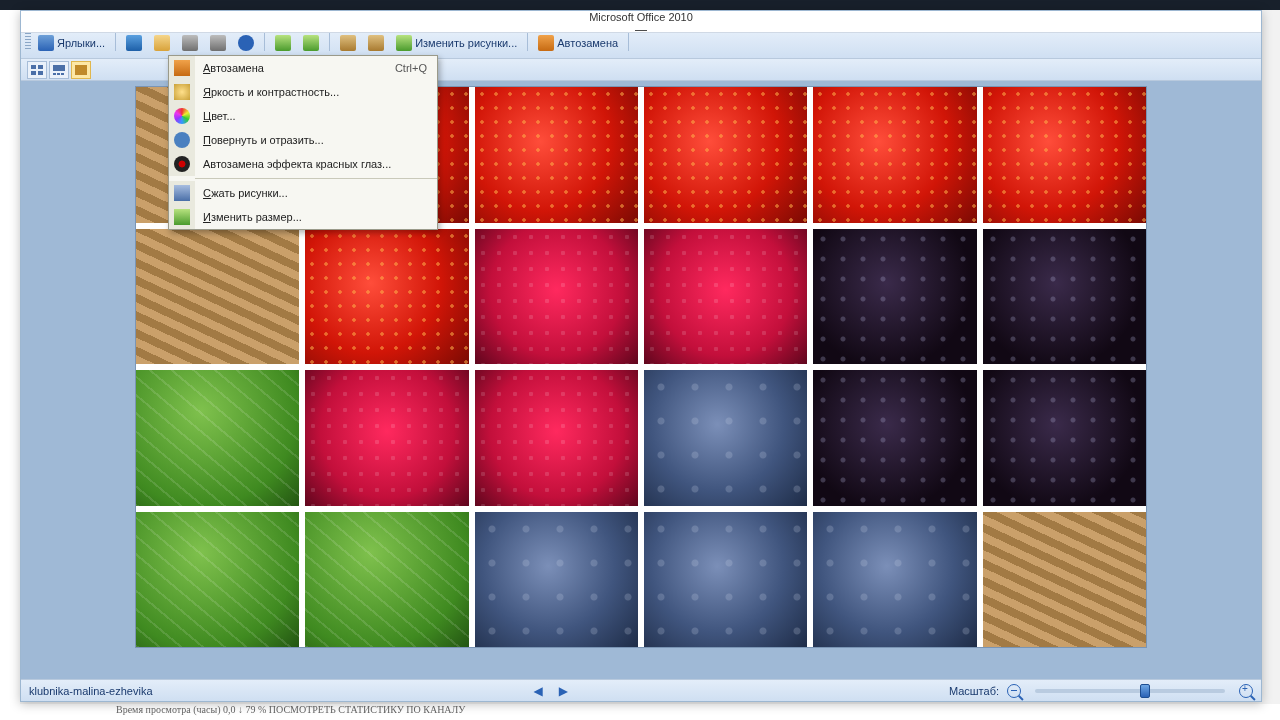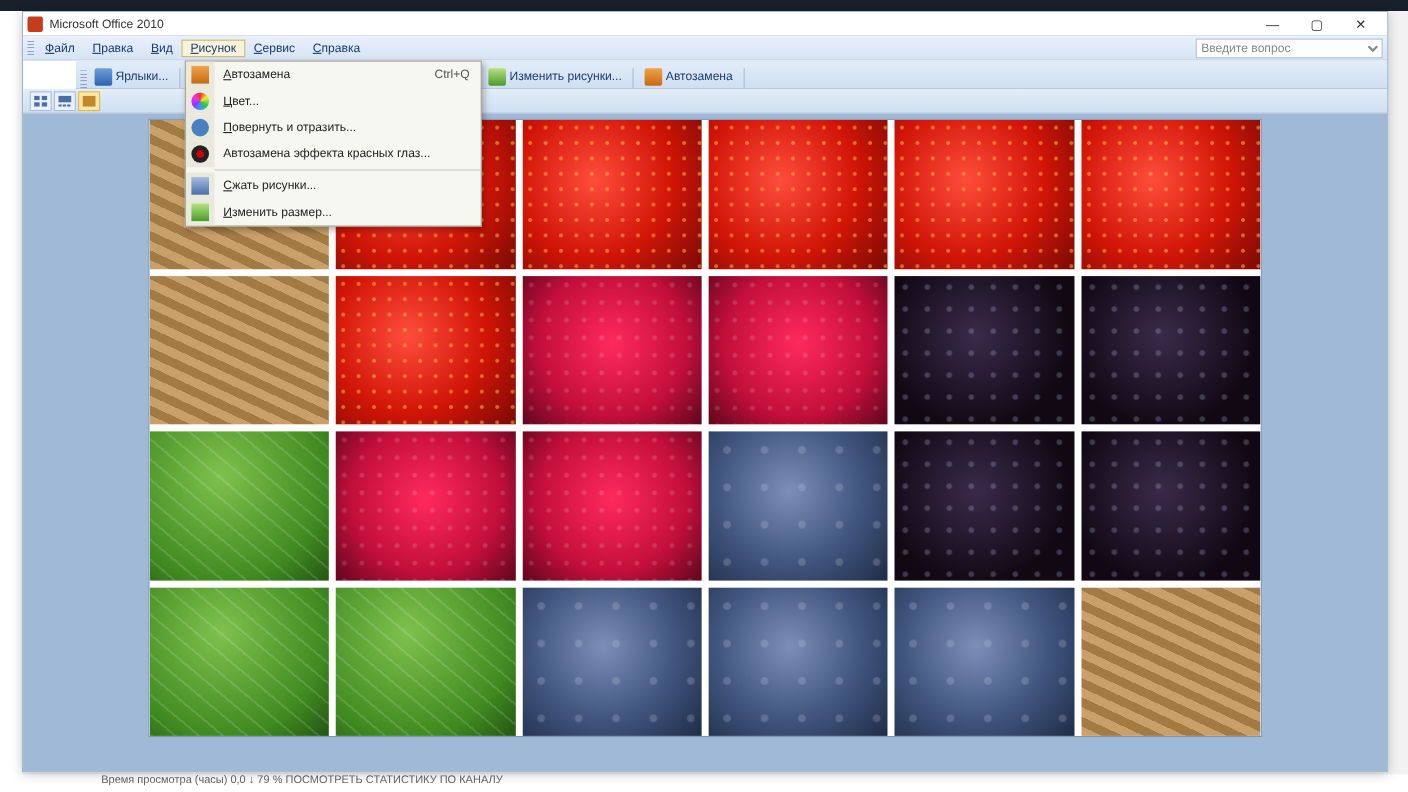--- a/index.html
+++ b/index.html
@@ -5,32 +5,32 @@
   * { box-sizing: border-box; margin: 0; padding: 0; font-family: "Segoe UI", Tahoma, sans-serif; }
   body { background: #2a2a2a; width: 1280px; height: 720px; overflow: hidden; position: relative; }
 
   
   .bg-page { position: absolute; top: 0; left: 0; right: 0; bottom: 0; background: #f2f2f2; }
   .bg-taskbar { position: absolute; top: 0; left: 0; right: 0; height: 10px; background: #18202b; }
   .bg-left { position: absolute; top: 10px; left: 0; width: 20px; bottom: 0; background: #fff; }
   .bg-sidebar { position: absolute; top: 100px; left: 0; width: 20px; font-size: 10px; color: #333; }
   .bg-sidebar div { padding: 18px 2px; white-space: nowrap; overflow: hidden; }
   .bg-sidebar .red { color: #c00; }
-  .bg-bottom { position: absolute; bottom: 0; left: 0; right: 0; height: 16px; background: #fff; font-size: 10px; color: #666; padding-left: 92px; }
+  .bg-bottom { position: absolute; bottom: 0; left: 0; right: 0; height: 16px; background: #fff; font-size: 10px; color: #666; padding-left: 116px; font-family: Liberation Serif, serif; }
 
   
   .window {
     position: absolute; top: 10px; left: 20px; right: 18px; bottom: 18px;
     background: #fff; border: 1px solid #9db7d1; display: flex; flex-direction: column;
     box-shadow: 0 2px 10px rgba(0,0,0,0.25);
   }
 
   .titlebar {
     height: 22px; background: #fff; display: flex; align-items: center;
-    padding: 0 4px; border-bottom: 1px solid #d0d9e5; font-size: 11px; color: #333;
+    padding: 0 4px; border-bottom: 1px solid #d0d9e5; font-size: 11px; color: #333; flex-direction: column;
   }
   .titlebar .app-icon { width: 14px; height: 14px; background: #c43e1c; margin-right: 6px; border-radius: 2px; }
   .titlebar .spacer { flex: 1; }
   .titlebar .winbtn { width: 40px; height: 20px; display: flex; align-items: center; justify-content: center; font-size: 12px; color: #333; }
 
   .menubar {
     height: 22px; background: linear-gradient(#e8f0fb, #d6e4f5);
     display: flex; align-items: center; padding: 0 4px; font-size: 11px; color: #1a3a6e;
     border-bottom: 1px solid #b8c9dd;
   }
@@ -39,22 +39,22 @@
   .menubar .mitem { padding: 2px 8px; cursor: default; }
   .menubar .mitem.open { background: #f7f2db; border: 1px solid #c9b76f; padding: 1px 7px; }
   .menubar .search { margin-left: auto; }
   .menubar .search select {
     width: 170px; font-size: 11px; color: #888; border: 1px solid #a7bdd8;
     background: #fff; height: 18px;
   }
 
   .toolbar {
     height: 26px; background: linear-gradient(#e3edf9, #cfdff2);
-    display: flex; align-items: flex-end; padding: 0 4px; gap: 2px;
-    border-bottom: 1px solid #b8c9dd; font-size: 11px; color: #1a3a6e; margin-left: 48px;
+    display: flex; align-items: flex-start; padding: 0 4px; gap: 2px;
+    border-bottom: 1px solid #b8c9dd; font-size: 11px; color: #1a3a6e;
   }
   .toolbar .grip { width: 6px; height: 16px;
     background: repeating-linear-gradient(#8aa6c6 0 1px, transparent 1px 3px); }
   .tbtn { height: 20px; padding: 0 4px; display: flex; align-items: center; gap: 3px;
     border: 1px solid transparent; border-radius: 2px; cursor: default; }
   .ticon { width: 16px; height: 16px; display: inline-block; border-radius: 2px; }
   .sep { width: 1px; height: 18px; background: #a7bdd8; margin: 0 3px; }
 
   .viewbar {
     height: 22px; background: linear-gradient(#e3edf9, #cfdff2);
@@ -166,29 +166,20 @@
 
   <div class="titlebar">
     <span class="app-icon"></span>
     <span>Microsoft Office 2010</span>
     <span class="spacer"></span>
     <span class="winbtn">—</span>
     <span class="winbtn">▢</span>
     <span class="winbtn close">✕</span>
   </div>
 
-  <div class="menubar">
-    <span class="grip"></span>
-    <span id="menuitems" style="display: contents;"><span class="mitem"><u>Ф</u>айл</span><span class="mitem"><u>П</u>равка</span><span class="mitem"><u>В</u>ид</span><span class="mitem open"><u>Р</u>исунок</span><span class="mitem"><u>С</u>ервис</span><span class="mitem"><u>С</u>правка</span></span>
-    <span class="search">
-      <select>
-        <option>Введите вопрос</option>
-      </select>
-    </span>
-  </div>
 
   <div class="toolbar">
     <span class="grip"></span>
     <span class="tbtn">
       <span class="ticon ic-shortcut"></span>
       <span>Ярлыки...</span>
     </span>
     <span class="sep"></span>
     <span class="tbtn">
         <span class="ticon ic-save"></span>
@@ -328,31 +319,51 @@
           <div class="cell">
             <div class="fill blueberry"></div>
           </div>
           <div class="cell">
             <div class="fill mat"></div>
           </div>
         </div>
     </div>
   </div>
 
+  <div class="status">
+    <span>klubnika-malina-ezhevika</span>
+    <span class="spacer"></span>
+    <span class="navbtn">◀</span>
+    <span class="navbtn">▶</span>
+    <span class="spacer"></span>
+    <span>Масштаб:</span>
+    <span class="zicon minus"></span>
+    <span class="zoom-track">
+      <span class="zoom-thumb" id="zoomthumb" style="left: 105.2px;"></span>
+    </span>
+    <span class="zicon plus"></span>
+  </div>
 
   <div class="dropdown" id="dropdown">
       <div class="row">
         <span class="gutter">
           <span class="gicon ic-auto"></span>
         </span>
         <span class="lbl"><u>А</u>втозамена</span>
         <span class="accel">Ctrl+Q</span>
       </div>
       <div class="row">
         <span class="gutter">
+          <span class="gicon ic-bright"></span>
+        </span>
+        <span class="lbl"><u>Я</u>ркость и контрастность...</span>
+        <span class="accel"></span>
+      </div>
+      <div class="row">
+        <span class="gutter">
           <span class="gicon ic-color"></span>
         </span>
         <span class="lbl"><u>Ц</u>вет...</span>
         <span class="accel"></span>
       </div>
       <div class="row">
         <span class="gutter">
           <span class="gicon ic-rotate"></span>
         </span>
         <span class="lbl"><u>П</u>овернуть и отразить...</span>

